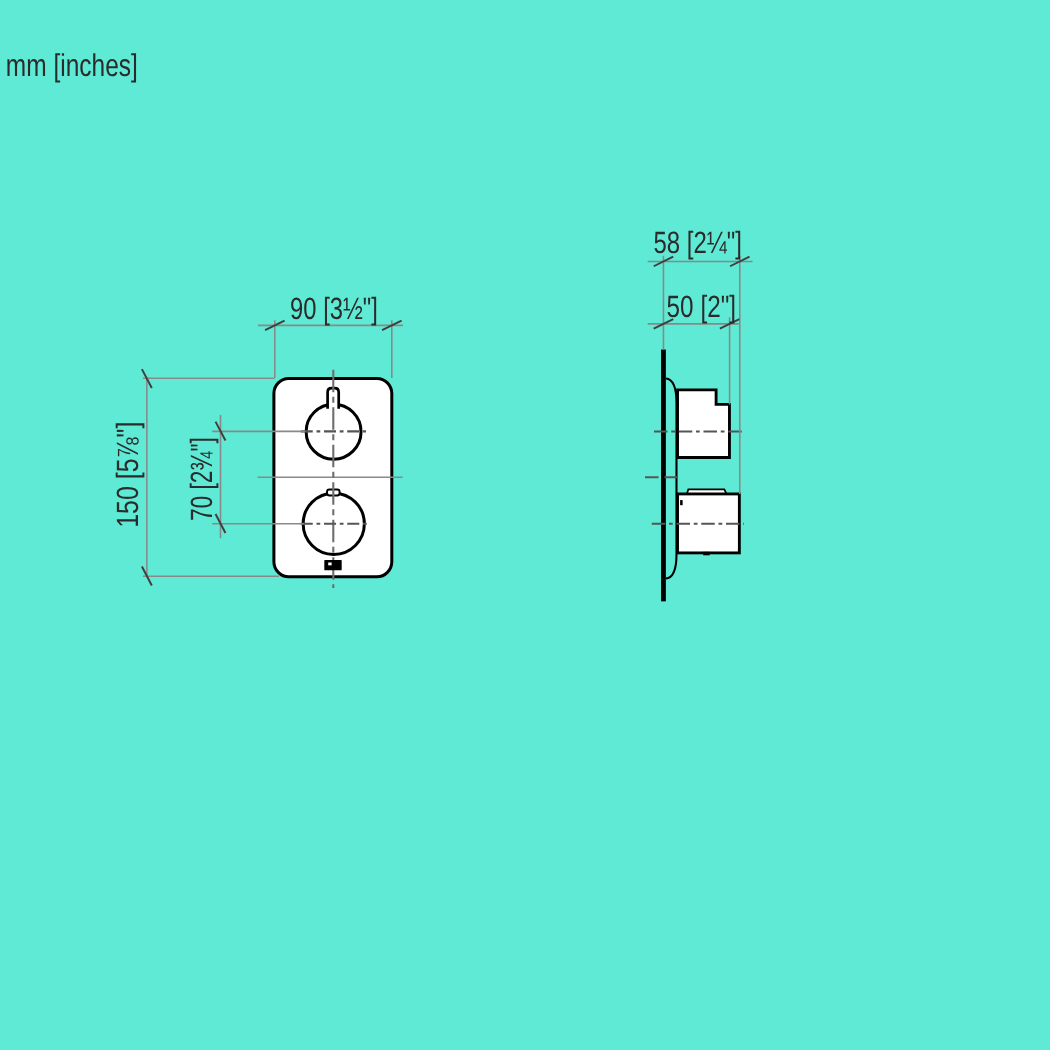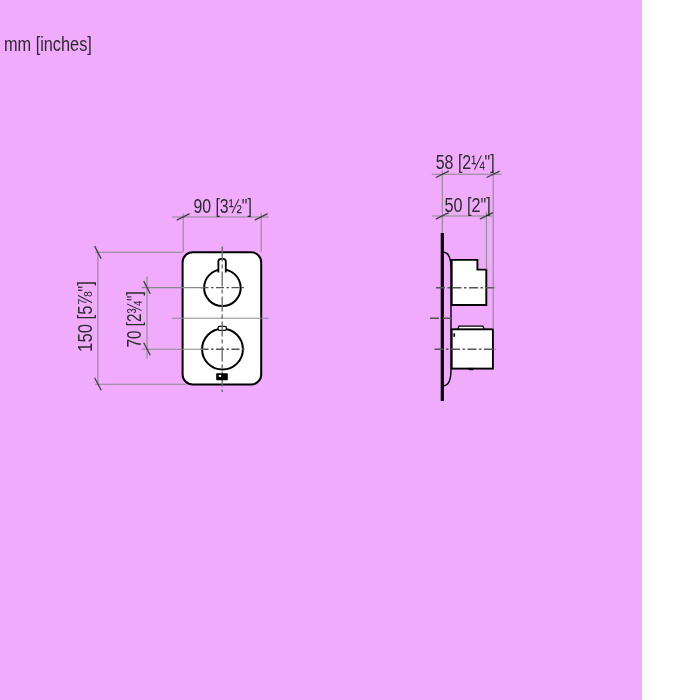--- a/index.html
+++ b/index.html
@@ -1,16 +1,16 @@
 <!DOCTYPE html>
 <html><head>
 <meta charset="utf-8">
 <style>
   html,body{margin:0;padding:0;background:#ffffff;}
-  .page{width:642px;height:700px;position:relative;background:#f0abfc;overflow:hidden;}
+  .page{width:700px;height:700px;position:relative;background:#5eead4;overflow:hidden;}
   text{font-family:"Liberation Sans",sans-serif;fill:#2b2b2b;}
 </style>
 </head>
 <body>
 <div class="page">
 <svg width="700" height="700" viewBox="0 0 700 700" xmlns="http://www.w3.org/2000/svg">
 
   <text x="3.9" y="50.6" font-size="21" textLength="88" lengthAdjust="spacingAndGlyphs">mm [inches]</text>
 
   <rect x="182.6" y="252.3" width="78.6" height="132.2" rx="10" fill="#ffffff" stroke="#000000" stroke-width="2"></rect>

